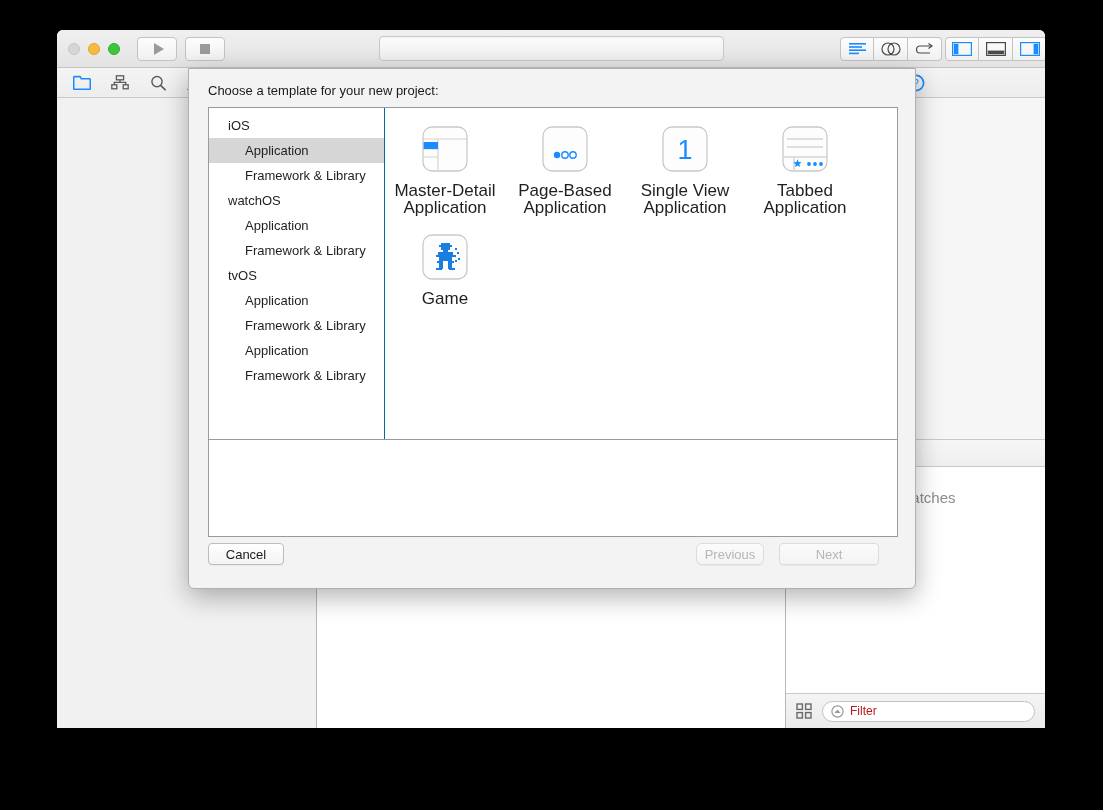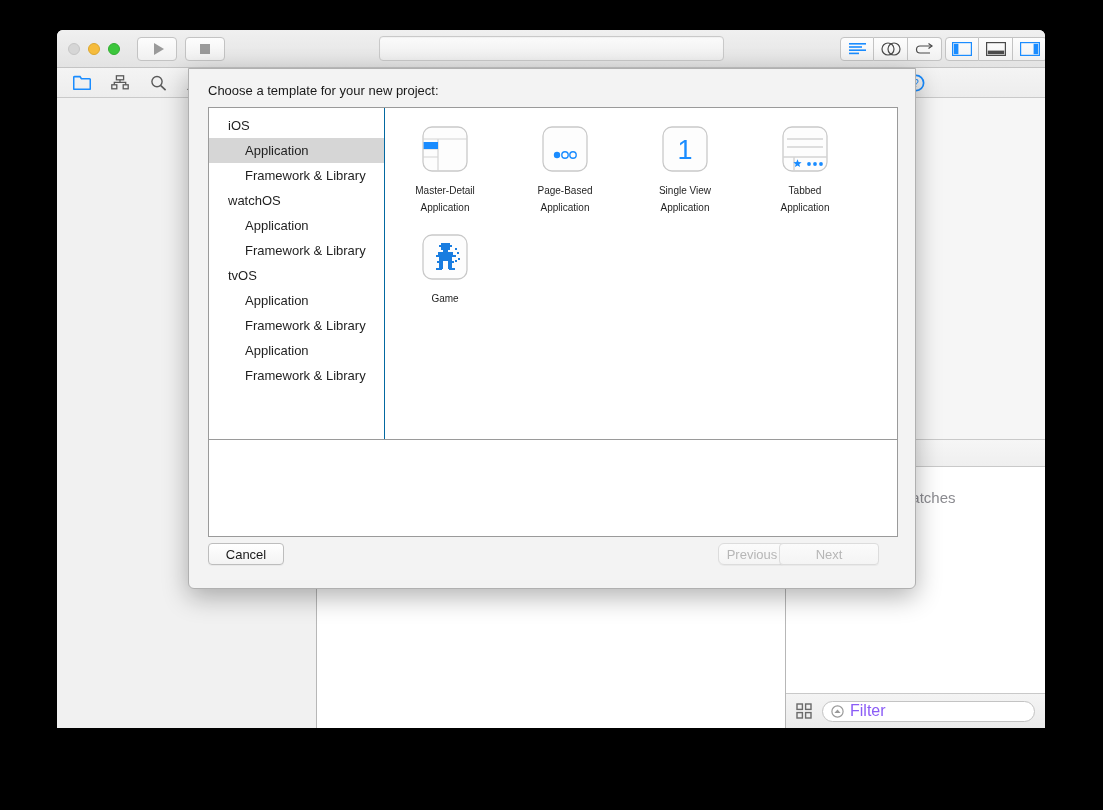--- a/index.html
+++ b/index.html
@@ -102,21 +102,21 @@
   .no-matches { position: absolute; left: 0; right: 0; top: 22px;
                 text-align: center; color: #8b8b90; font-size: 15px; }
   .util-filterbar {
     height: 35px; display: flex; align-items: center; gap: 10px; padding: 0 10px;
     background: linear-gradient(#f4f4f4,#ebebeb); border-top: 1px solid #c9c9c9;
   }
   .filter-field {
     flex: 1; height: 21px; background: #fff; border: 1px solid #c3c3c3;
     border-radius: 11px; display: flex; align-items: center; gap: 6px; padding: 0 8px;
   }
-  .filter-ph { color: #8b5cf6; font-size: 16px; }
+  .filter-ph { color: #b91c1c; font-size: 12px; }
 
   
   .sheet {
     position: absolute; left: 188px; top: 68px;
     width: 728px; height: 521px;
     background: #f3f3f3;
     border: 1px solid #b0b0b0;
     border-radius: 0 0 6px 6px;
     box-shadow: 0 8px 26px rgba(0,0,0,.30);
     overflow: hidden;
@@ -136,35 +136,35 @@
                  padding-top: 5px; overflow: hidden; }
   .tpl-row { height: 25px; display: flex; align-items: center; font-size: 13px; color: #1f1f1f; }
   .tpl-row.group { padding-left: 19px; }
   .tpl-row.child { padding-left: 36px; }
   .tpl-row.selected { background: #d6d6d6; }
 
   .tpl-grid { flex: 1; background: #fff; padding: 18px 0 0 0; }
   .tpl-items { display: flex; flex-wrap: wrap; }
   .tpl-item { width: 120px; margin: 0 0 18px 0; display: flex; flex-direction: column; align-items: center; }
   .tpl-icon { width: 46px; height: 46px; position: relative; }
-  .tpl-label { margin-top: 10px; text-align: center; font-size: 10px; color: #1f1f1f; line-height: 17px; }
+  .tpl-label { margin-top: 10px; text-align: center; font-size: 17px; color: #1f1f1f; line-height: 17px; }
 
   .tpl-desc { height: 97px; border-top: 1px solid #9a9a9a; background: #fff; }
 
   .sheet-buttons { position: absolute; left: 0; right: 0; bottom: 0; height: 53px; }
   .btn {
     position: absolute; top: 8px; height: 22px;
     font-size: 13px; color: #1a1a1a;
     background: linear-gradient(#ffffff,#f3f3f3);
     border: 1px solid #bdbdbd; border-radius: 4px;
     display: flex; align-items: center; justify-content: center;
     box-shadow: 0 1px 0 rgba(0,0,0,.04);
   }
   .btn.cancel   { left: 19px; width: 76px; }
-  .btn.previous { left: 529px; width: 68px; color: #b6b6b6; background: linear-gradient(#fbfbfb,#f4f4f4); border-color: #dcdcdc; border-radius: 6px; }
+  .btn.previous { left: 507px; width: 68px; color: #b6b6b6; background: linear-gradient(#fbfbfb,#f4f4f4); border-color: #dcdcdc; border-radius: 6px; }
   .btn.next     { left: 590px; width: 100px; color: #b6b6b6; background: linear-gradient(#fbfbfb,#f4f4f4); border-color: #dcdcdc; }
 
   svg { display: block; }
 </style>
 </head>
 <body>
 
 <div class="screen">
 
   <div class="window">

